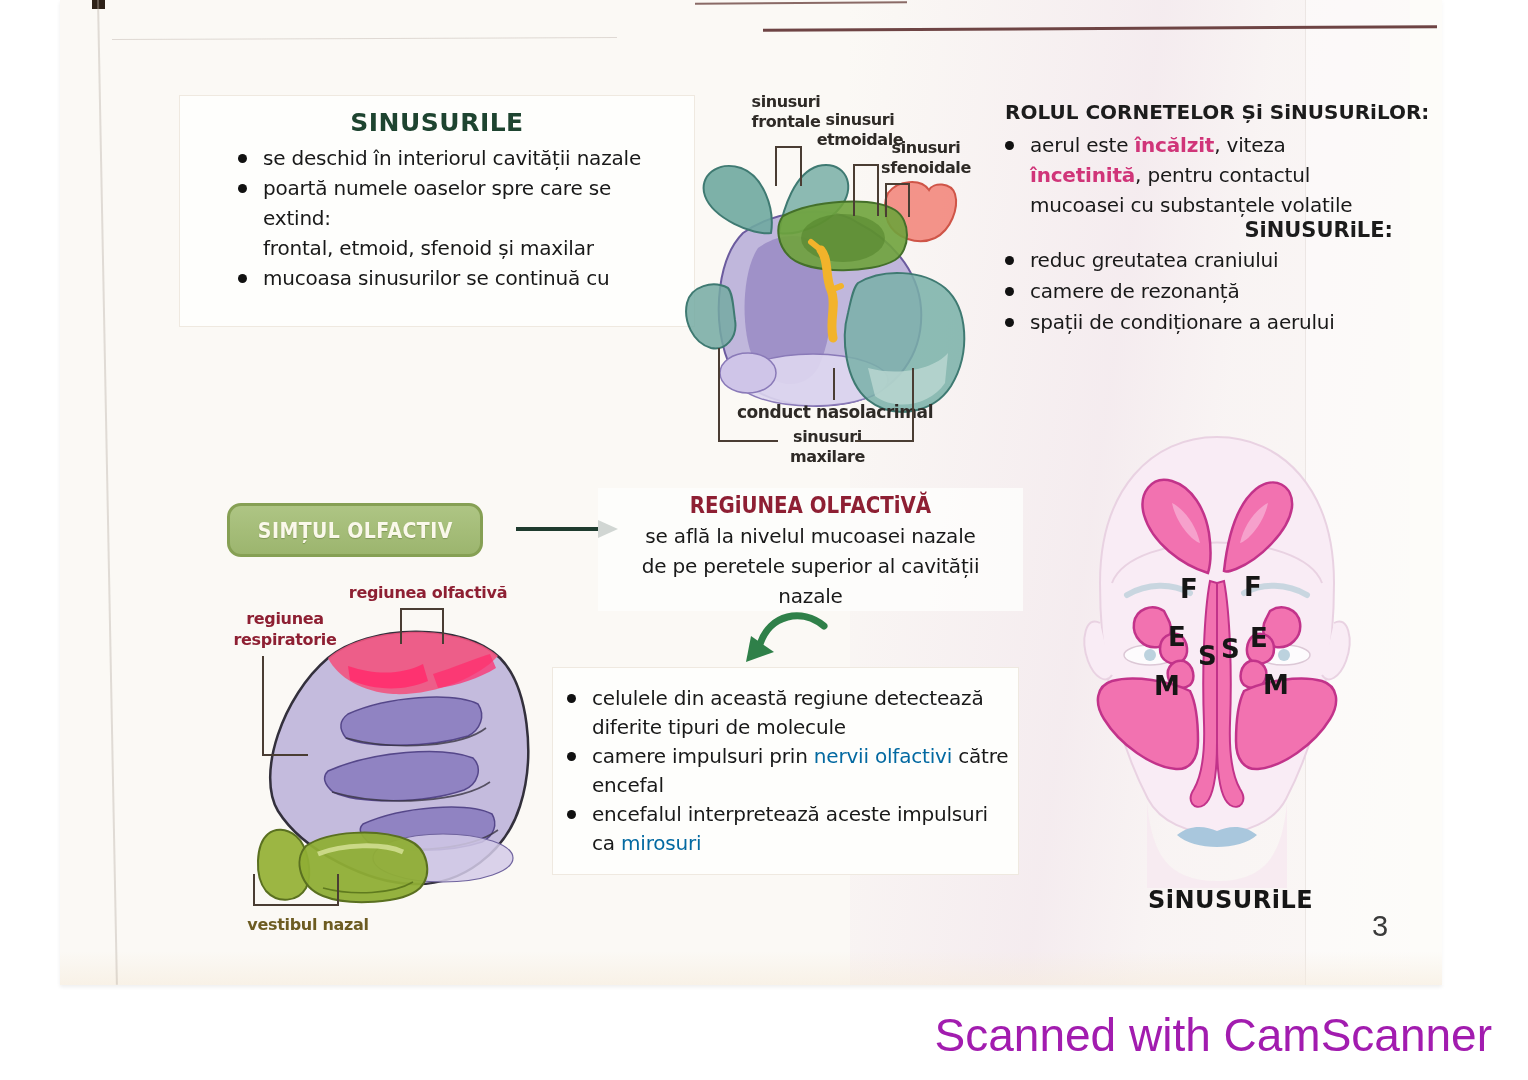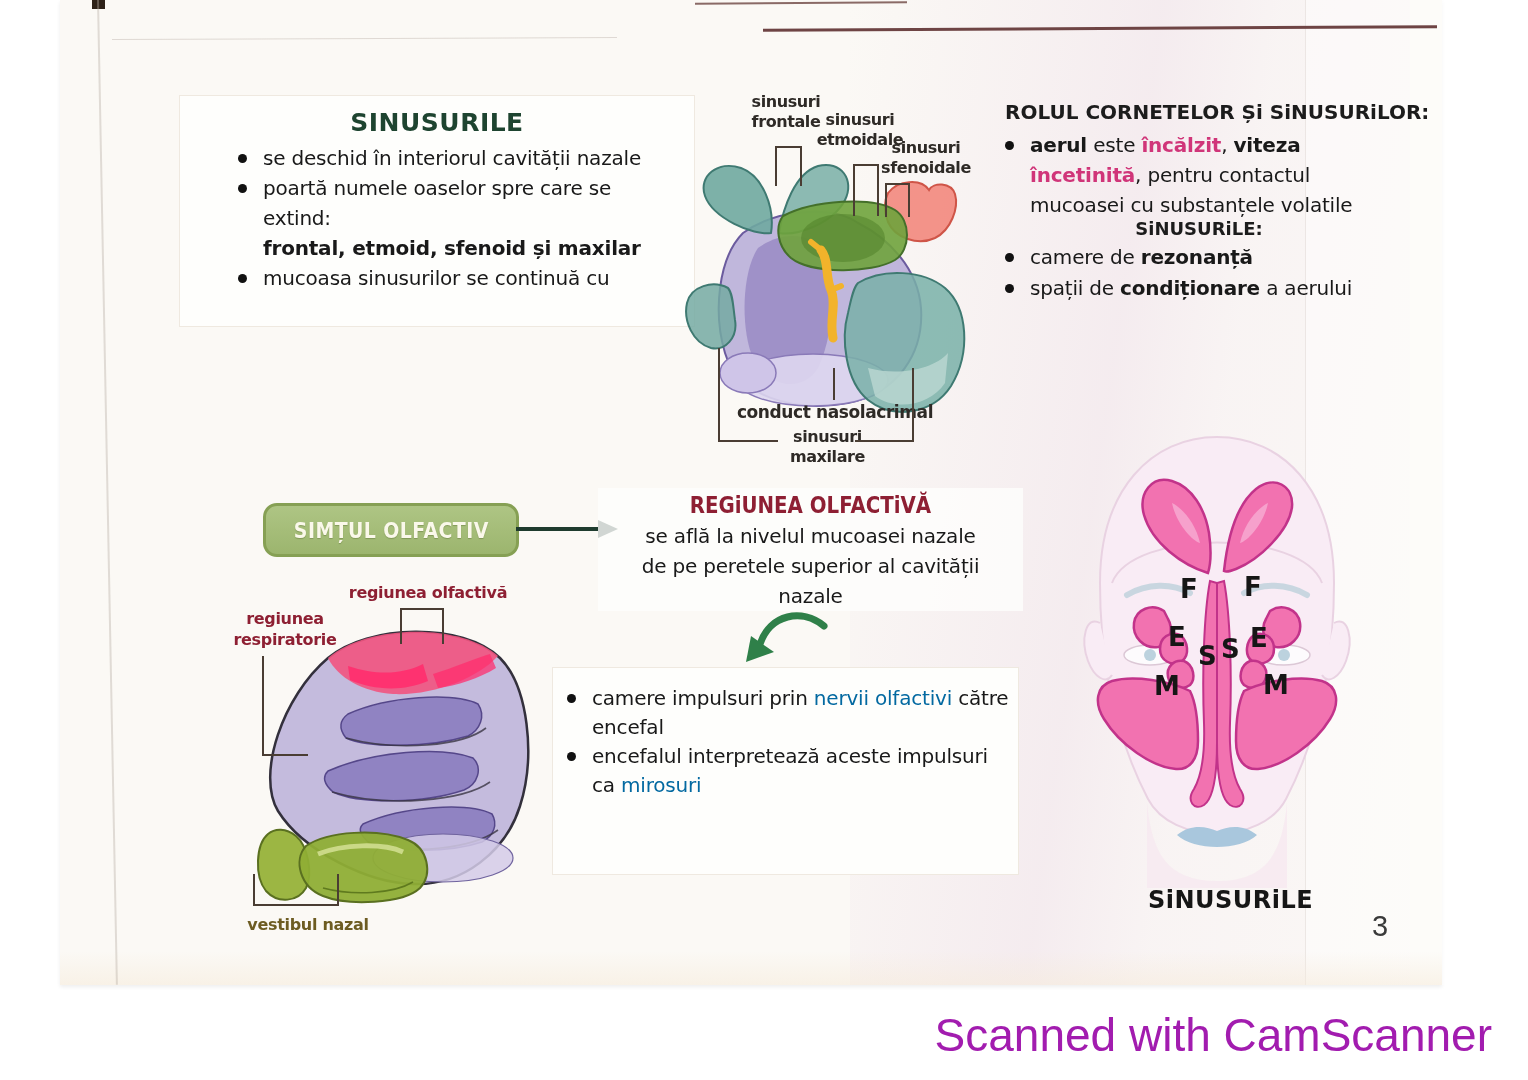--- a/index.html
+++ b/index.html
@@ -30,60 +30,59 @@
   .edge-line-short { position:absolute; left:695px; top:2px; width:212px; height:2px;
     background:#8a6a66; transform:rotate(-.4deg); }
   .corner-mark { position:absolute; left:92px; top:0; width:13px; height:9px; background:#2e2218; }
   .left-page-edge { position:absolute; left:97px; top:0; width:2px; height:985px;
     background:rgba(185,175,165,.40); transform:rotate(-1.1deg); transform-origin:top center; }
   .underpage-edge { position:absolute; left:112px; top:38px; width:505px; height:1px;
     background:rgba(200,192,184,.55); transform:rotate(-.2deg); }
 
   
   .note { font-size:20px; line-height:30px; letter-spacing:-.2px; color:#191919; }
-  .s-b { font-weight:bold;margin-top:28px; }
+  .s-b { font-weight:normal;margin-top:28px; }
   .s-pink { color:#d03579; font-weight:bold; }
   .s-red { color:#0369a1; }
   .white-box { position:absolute; background:#fefefc; box-shadow:0 0 0 1px #efe9e0; }
 
   .bullet-row { display:flex; }
   .dot { flex:0 0 auto; width:9px; height:9px; border-radius:50%; background:#111;
     margin:11px 16px 0 0; }
   .bl { flex:1; }
 
   .cond { display:inline-block; transform:scaleX(.86); transform-origin:center; white-space:nowrap; }
 
   
   .sinus-box { left:180px; top:96px; width:514px; height:230px; padding:12px 10px 0 58px; }
   .sinus-title { text-align:center; font-weight:bold; font-size:25px; color:#1e4430;
     letter-spacing:.5px; margin-left:-48px; margin-bottom:6px; }
 
   .rolul-box { position:absolute; left:1005px; top:100px; width:448px; }
   .rolul-title { font-weight:bold; font-size:20px; letter-spacing:0; margin-bottom:6px; white-space:nowrap; }
-  .rolul-sub { text-align:center; font-weight:bold; font-size:18px; margin:-3px 60px 3px 0; }
+  .rolul-sub { text-align:right; font-weight:bold; font-size:21px; margin:-3px 60px 3px 0; }
   .rolul-box .bullet-row { margin-bottom:1px; }
 
   .diagram-center { position:absolute; left:683px; top:138px; width:312px; height:295px; }
   .diag-label { position:absolute; font-size:16px; font-weight:bold; letter-spacing:-.4px;
     color:#2e2a26; text-align:center; line-height:20px; }
   .bracket-down { position:absolute; border-top:2px solid #4a3d33; border-left:2px solid #4a3d33;
     border-right:2px solid #4a3d33; }
   .bracket-up { position:absolute; border-bottom:2px solid #4a3d33; border-left:2px solid #4a3d33;
     border-right:2px solid #4a3d33; }
   .vline { position:absolute; width:2px; background:#4a3d33; }
   .hline { position:absolute; height:2px; background:#4a3d33; }
 
   .badge {
     position:absolute; left:227px; top:503px; width:256px; height:54px;
     background:linear-gradient(180deg,#aec584,#9cb56e);
     border:3px solid #86a054; border-radius:14px;
     display:flex; align-items:center; justify-content:center;
     color:#faf8ea; font-weight:bold; font-size:22px; letter-spacing:.5px;
     text-shadow:0 1px 1px rgba(90,110,50,.45);
-    margin-left:36px;
   }
   .arrow-svg { position:absolute; left:512px; top:514px; }
   .curve-arrow-svg { position:absolute; left:742px; top:606px; }
 
   .regiunea-box { position:absolute; left:598px; top:488px; width:425px; text-align:center;
     background:rgba(254,254,252,.8); padding-top:4px; }
   .regiunea-title { color:#8e1f33; font-weight:bold; font-size:23px; margin-bottom:3px; }
 
   .olf-box { left:553px; top:668px; width:465px; height:206px; padding:16px 8px 0 14px; }
   .olf-box .note { line-height:29px; }
@@ -146,20 +145,26 @@
     <div class="rolul-title">ROLUL CORNETELOR Și SiNUSURiLOR:</div>
     <div class="bullet-row note">
       <span class="dot"></span>
       <div class="bl">
         <div><span class="s-b">aerul</span><span> este </span><span class="s-pink">încălzit</span><span>, </span><span class="s-b">viteza</span></div>
         <div><span class="s-pink">încetinită</span><span>, pentru contactul</span></div>
         <div><span>mucoasei cu substanțele volatile</span></div>
       </div>
     </div>
     <div class="rolul-sub">SiNUSURiLE:</div>
+    <div class="bullet-row note">
+      <span class="dot"></span>
+      <div class="bl">
+          <div><span class="s-b">reduc</span><span> greutatea craniului</span></div>
+        </div>
+    </div>
     <div class="bullet-row note">
       <span class="dot"></span>
       <div class="bl">
           <div><span>camere de </span><span class="s-b">rezonanță</span></div>
         </div>
     </div>
     <div class="bullet-row note">
       <span class="dot"></span>
       <div class="bl">
           <div><span>spații de </span><span class="s-b">condiționare</span><span> a aerului</span></div>
@@ -226,20 +231,27 @@
   </svg>
 
   <div class="regiunea-box">
     <div class="regiunea-title"><span class="cond">REGiUNEA OLFACTiVĂ</span></div>
     <div class="note">se află la nivelul mucoasei nazale</div>
     <div class="note">de pe peretele superior al cavității</div>
     <div class="note">nazale</div>
   </div>
 
   <section class="white-box olf-box">
+    <div class="bullet-row note">
+      <span class="dot"></span>
+      <div class="bl">
+        <div><span>celulele din această regiune detectează</span></div>
+        <div><span>diferite tipuri de molecule</span></div>
+      </div>
+    </div>
     <div class="bullet-row note">
       <span class="dot"></span>
       <div class="bl">
         <div><span>camere impulsuri prin </span><span class="s-red">nervii olfactivi</span><span> către</span></div>
         <div><span>encefal</span></div>
       </div>
     </div>
     <div class="bullet-row note">
       <span class="dot"></span>
       <div class="bl">

